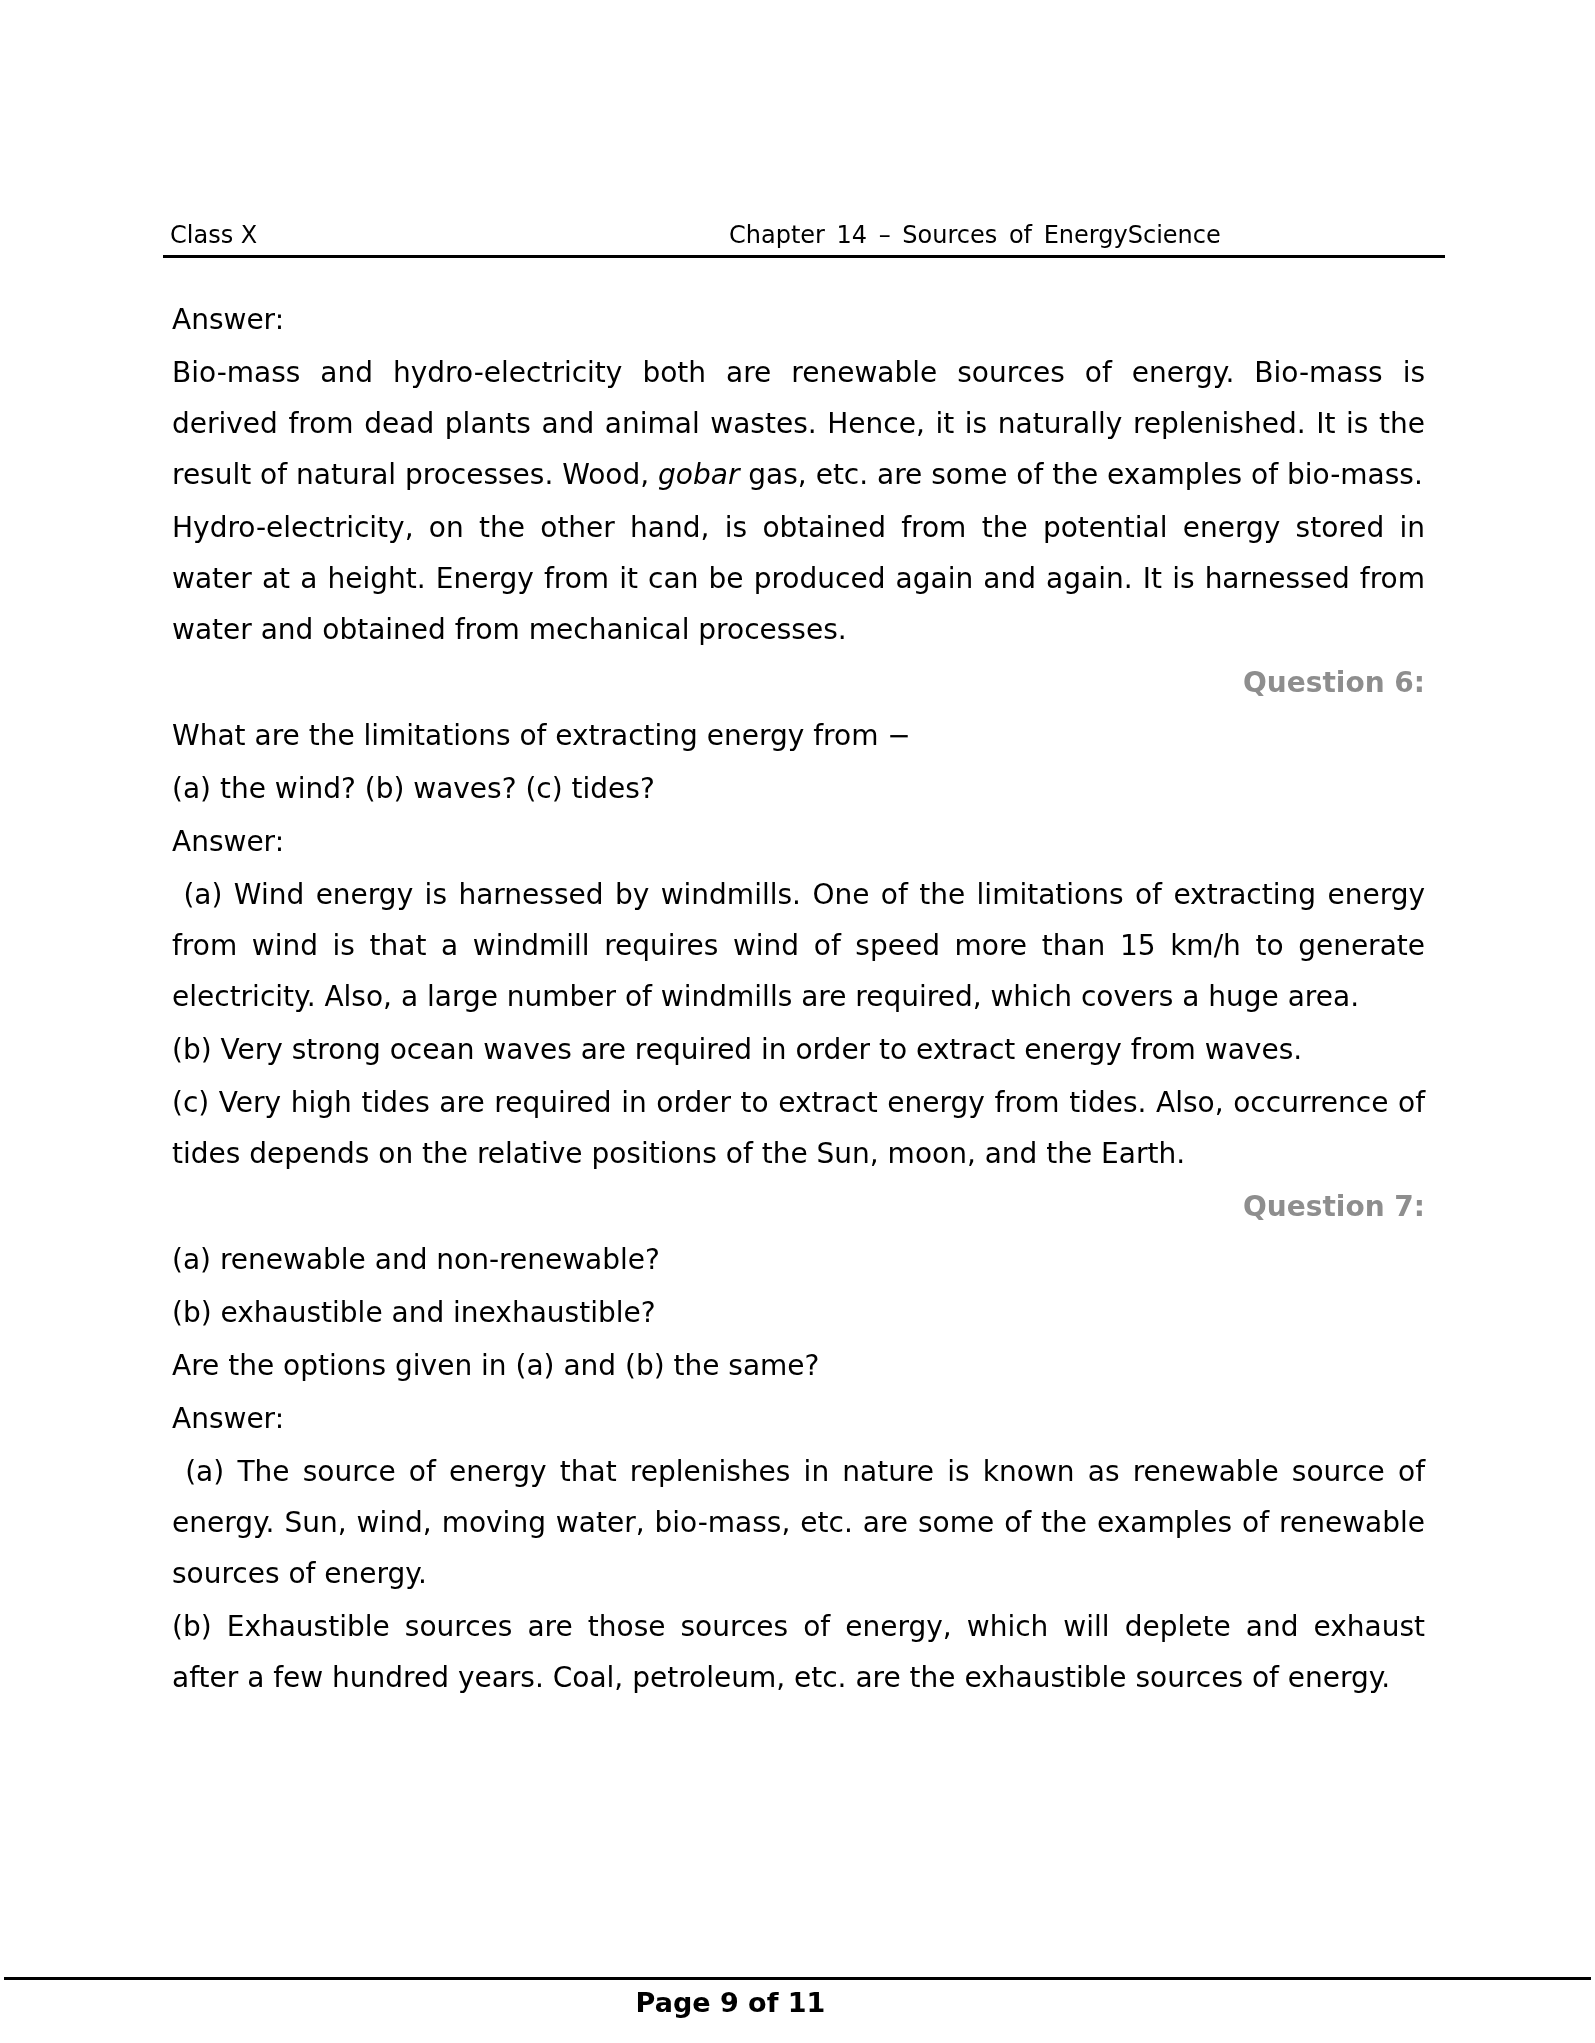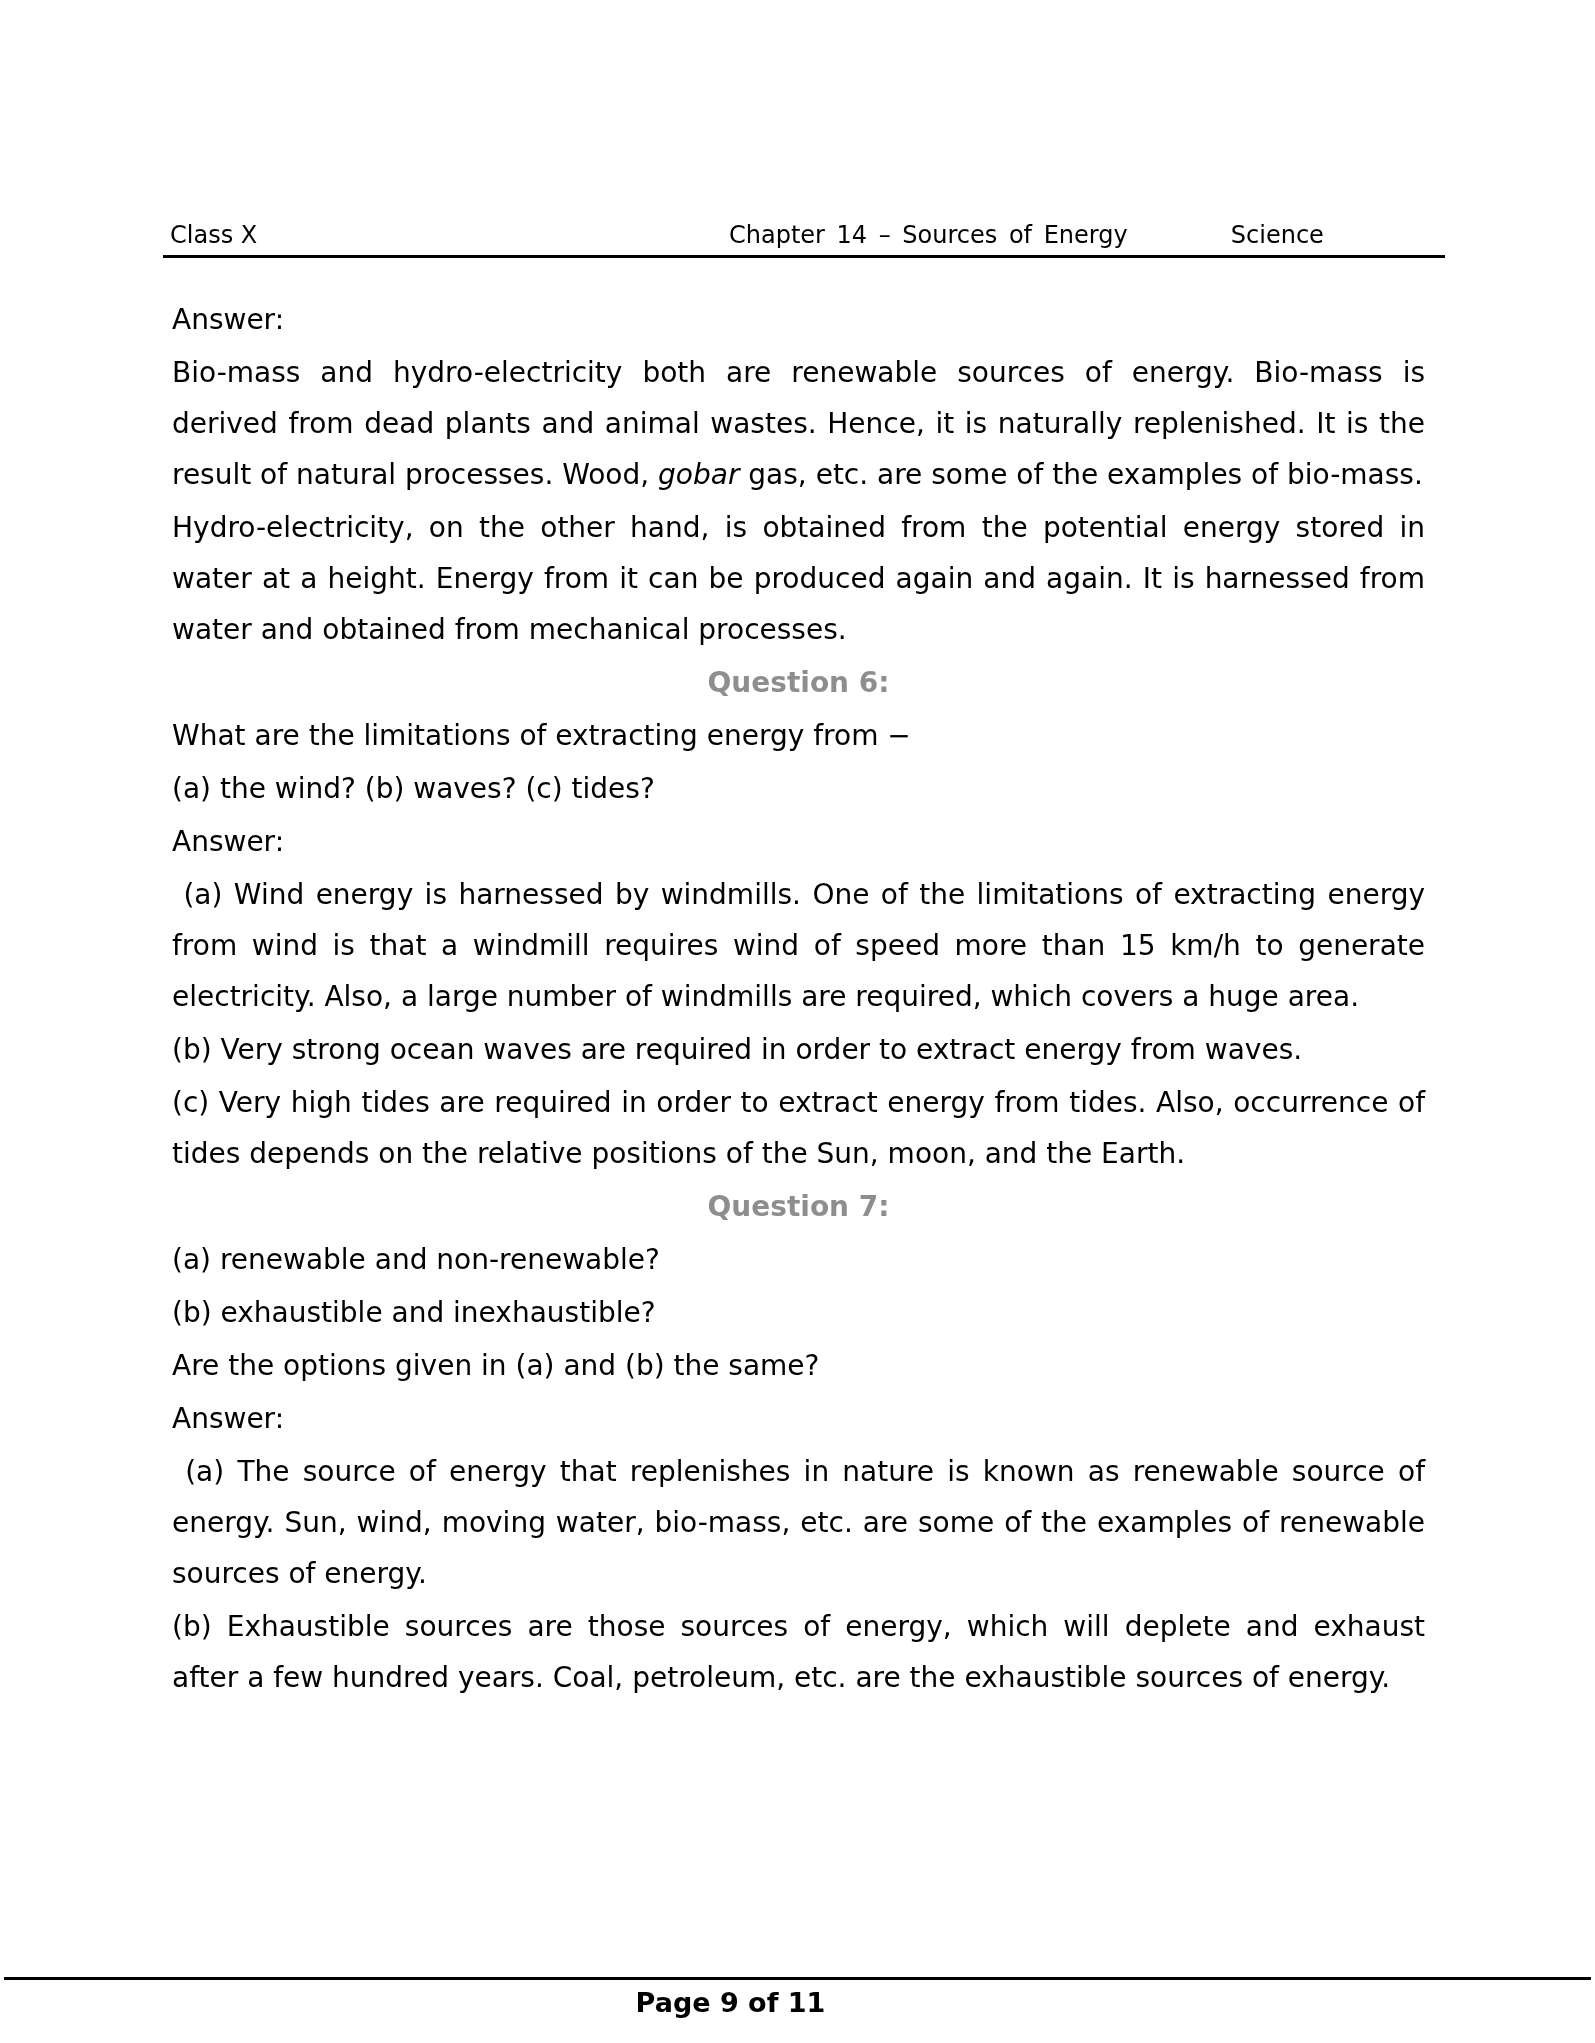--- a/index.html
+++ b/index.html
@@ -22,21 +22,21 @@
     left: 170px;
     top: 218px;
     width: 1257px;
     display: flex;
     align-items: baseline;
     font-size: 24px;
     line-height: 34px;
   }
   .h-left  { flex: 1; text-align: left; white-space: nowrap; }
   .h-center{ flex: 2.2; text-align: right; white-space: nowrap; word-spacing: 4px; }
-  .h-right { flex: 1; text-align: center; white-space: nowrap; }
+  .h-right { flex: 1; text-align: left; white-space: nowrap; }
   .header-rule {
     position: absolute;
     left: 163px;
     top: 255px;
     width: 1282px;
     height: 3px;
     background: var(--rule-color, #000000);
   }
   
   .content {
@@ -50,21 +50,21 @@
   .content p {
     margin: 2px;
     padding: 0;
   }
   .para {
     text-align: justify;
   }
   .q-heading {
     font-weight: bold;
     color: var(--question-color, #8e8e8e);
-    text-align: center;
+    text-align: right;
   }
   
   .footer-rule {
     position: absolute;
     left: 4px;
     right: 4px;
     top: 1977px;
     height: 3px;
     background: var(--rule-color, #000000);
   }

